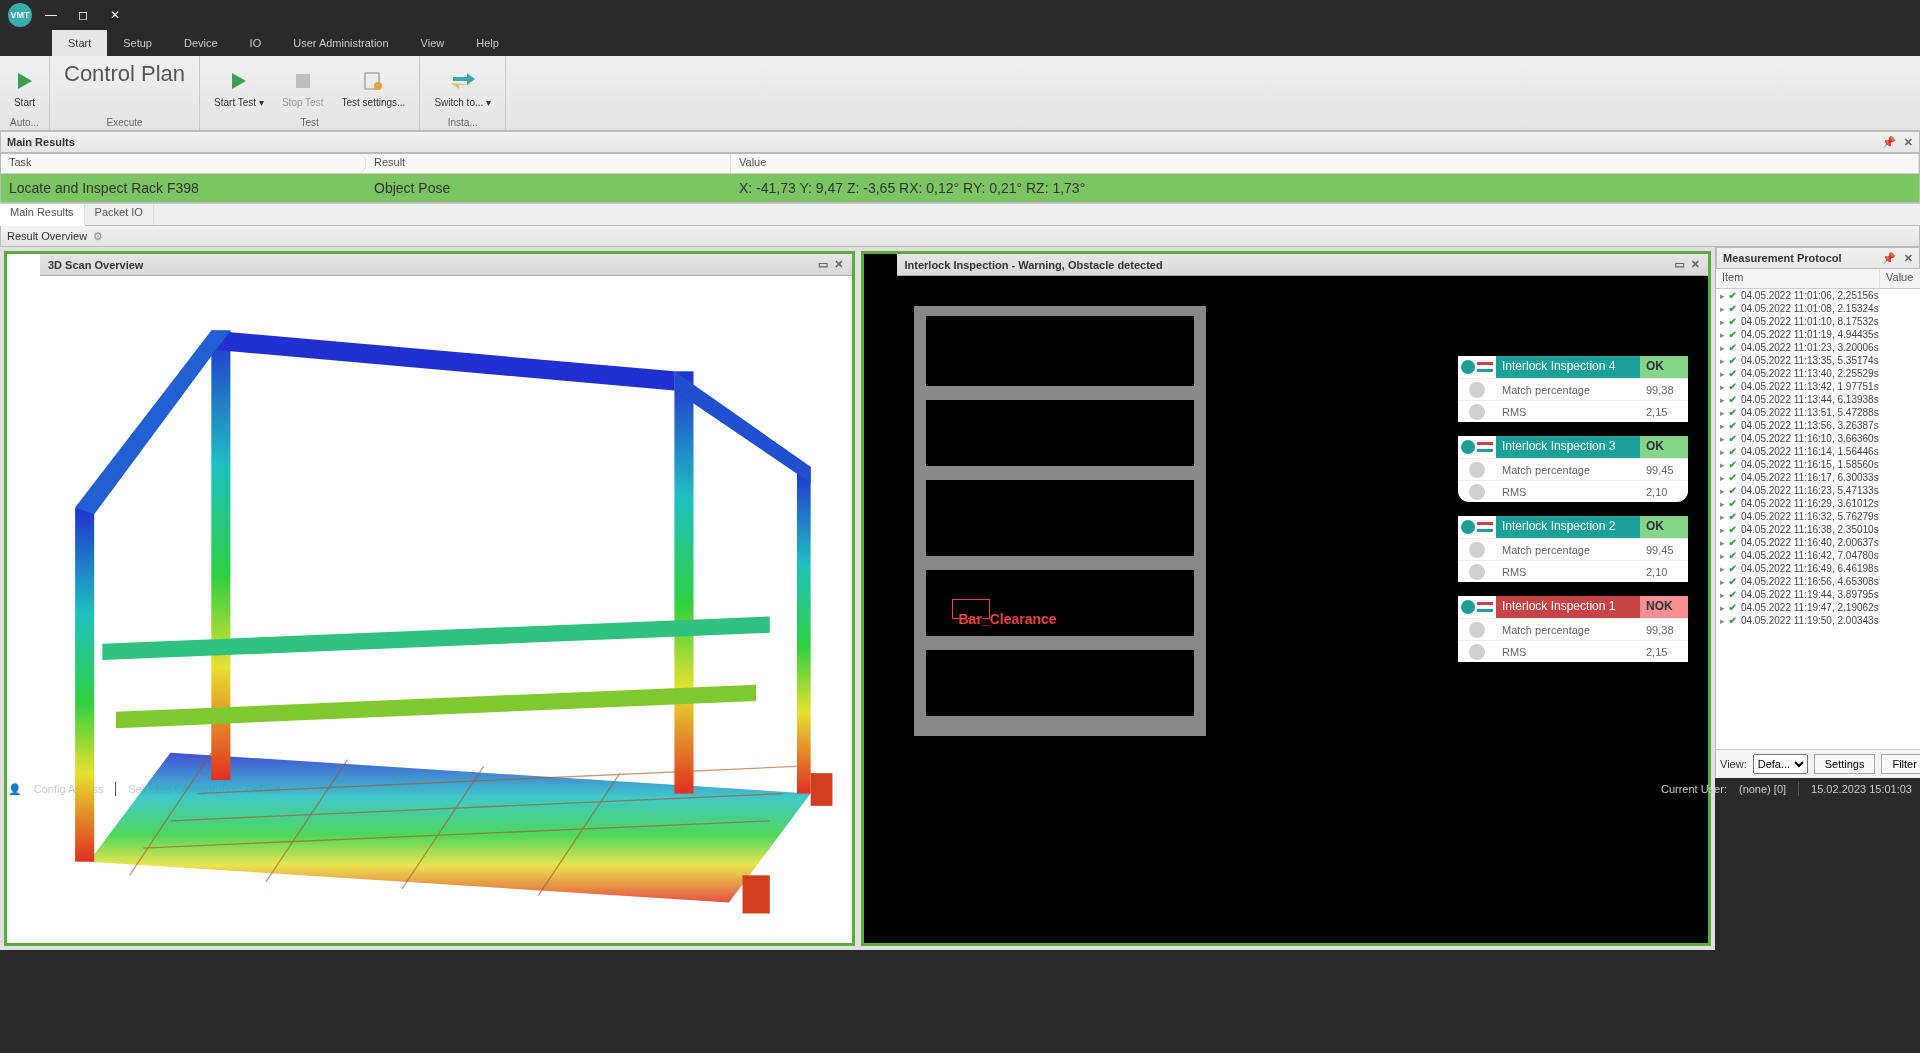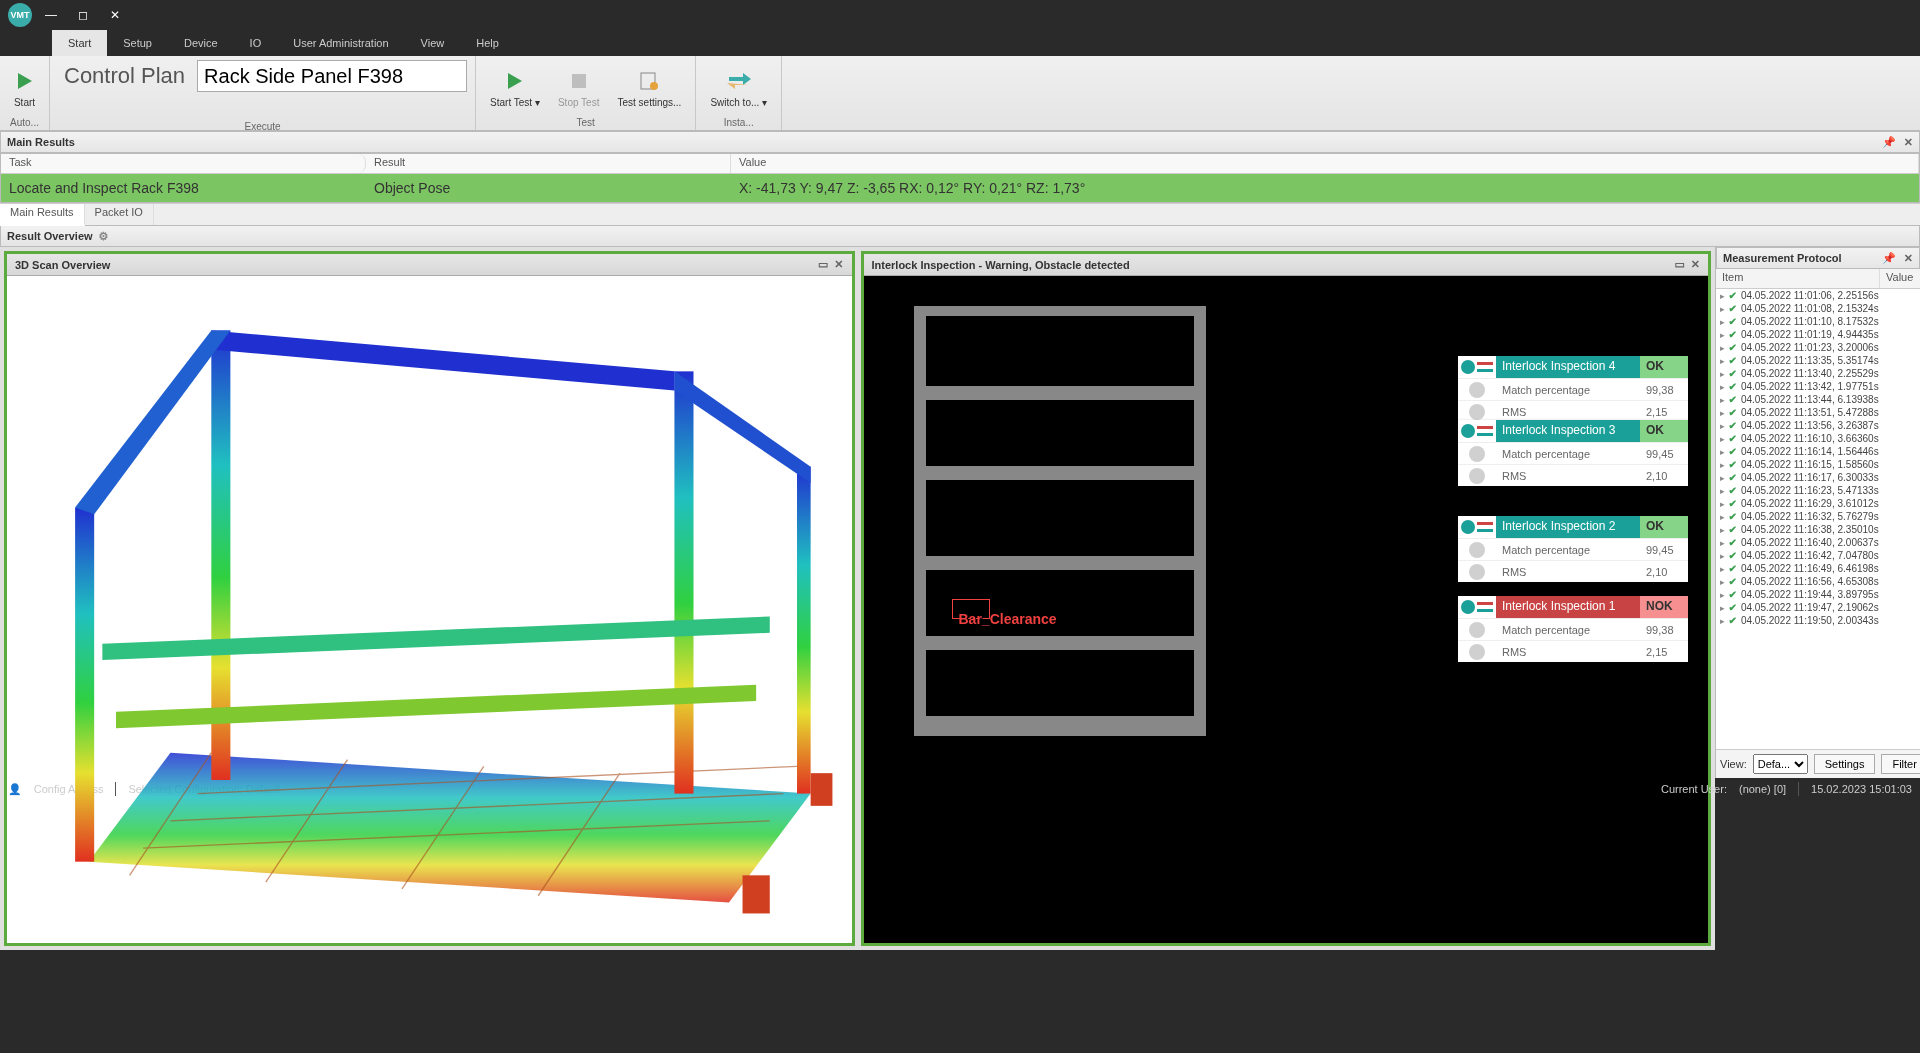--- a/index.html
+++ b/index.html
@@ -28,25 +28,25 @@
 .results-head > div { padding:2px 8px; border-right:1px solid #ddd; }
 .results-row { display:flex; background:#7cc563; height:28px; align-items:center; font-size:14px; color:#333; }
 .results-row > div { padding:0 8px; }
 .col-task { width:365px;border-radius:8px; }
 .col-result { width:365px; }
 .col-value { flex:1; }
 .tab-strip { display:flex; background:#eee; border-top:1px solid #ccc; height:22px; }
 .tab { padding:2px 10px; font-size:11px; color:#555; cursor:pointer; border-right:1px solid #ddd; }
 .tab.active { background:#fff; border-bottom:2px solid #fff; margin-bottom:-1px; }
 
-.result-overview-header { background:linear-gradient(#f2f2f2,#e4e4e4); border:1px solid #bbb; height:22px; display:flex; align-items:center; padding:0 6px; font-size:11px; font-weight:bold; }
+.result-overview-header { background:linear-gradient(#f2f2f2,#e4e4e4); border:1px solid #bbb; height:22px; display:flex; align-items:center; padding:0 6px; font-size:11px; font-weight:normal; }
 .views-row { display:flex; gap:6px; padding:4px; background:#e0e0e0; flex:1; }
 .view-pane { flex:1; border:3px solid #5daa3e; display:flex; flex-direction:column; background:#fff; }
 .view-pane-dark { background:#000; }
-.view-title { background:linear-gradient(#e6e6e6,#d8d8d8); height:22px; display:flex; align-items:center; padding:0 8px; font-size:11px; font-weight:bold; color:#333; border-bottom:1px solid #aaa; }
+.view-title { background:linear-gradient(#e6e6e6,#d8d8d8); height:22px; display:flex; align-items:center; padding:0 8px; font-size:11px; font-weight:bold; color:#333; border-bottom:1px solid #aaa;margin-left:33px; }
 .view-title-btns { margin-left:auto; display:flex; gap:6px; color:#666; }
 .view-body { flex:1; position:relative; overflow:hidden; }
 .rack-svg { width:100%; height:100%; }
 .interlock-card { position:absolute; right:20px; width:230px; background:#fff; box-shadow:0 1px 3px rgba(0,0,0,.3); font-size:11px; }
 .card-head { display:flex; height:22px; }
 .card-head-icon { width:38px; background:#fff; display:flex; align-items:center; justify-content:center; }
 .card-head-title { flex:1; background:#1aa098; color:#fff; padding:3px 6px; font-size:12px; }
 .card-head-title.nok { background:#c84444; }
 .card-head-status { width:48px; color:#333; padding:3px 6px; font-weight:bold; font-size:12px; }
 .card-head-status.ok { background:#86d488; }
@@ -110,21 +110,20 @@
             </svg>
         </div>
         <div class="ribbon-btn-label">Start</div>
       </div>
     </div>
     <div class="ribbon-group-label">Auto...</div>
   </div>
   <div class="ribbon-group" style="flex:0 0 auto;gap:27px;">
     <div class="ribbon-group-content">
       <span class="control-plan-label">Control Plan</span>
-      <input class="control-plan-select" value="Rack Side Panel F398" style="">
     </div>
     <div class="ribbon-group-label">Execute</div>
   </div>
   <div class="ribbon-group">
     <div class="ribbon-group-content">
       <div class="ribbon-btn">
         <div class="ribbon-btn-icon">
             <svg width="22" height="22">
               <polygon points="4,3 18,11 4,19" fill="#3aa050"></polygon>
             </svg>
@@ -291,21 +290,21 @@
                   <div class="card-row-val">99,38</div>
                 </div>
                 <div class="card-row">
                   <div class="card-row-icon">
                     <div class="gray-dot"></div>
                   </div>
                   <div class="card-row-label">RMS</div>
                   <div class="card-row-val">2,15</div>
                 </div>
               </div>
-              <div class="interlock-card" style="top: 144px;">
+              <div class="interlock-card" style="top: 160px; border-radius: 11px;">
                 <div class="card-head">
                   <div class="card-head-icon">
                     <span class="teal-dot"></span>
                     <span class="flag-icon"></span>
                   </div>
                   <div class="card-head-title ">Interlock Inspection 3</div>
                   <div class="card-head-status ok">OK</div>
                 </div>
                 <div class="card-row">
                   <div class="card-row-icon">

